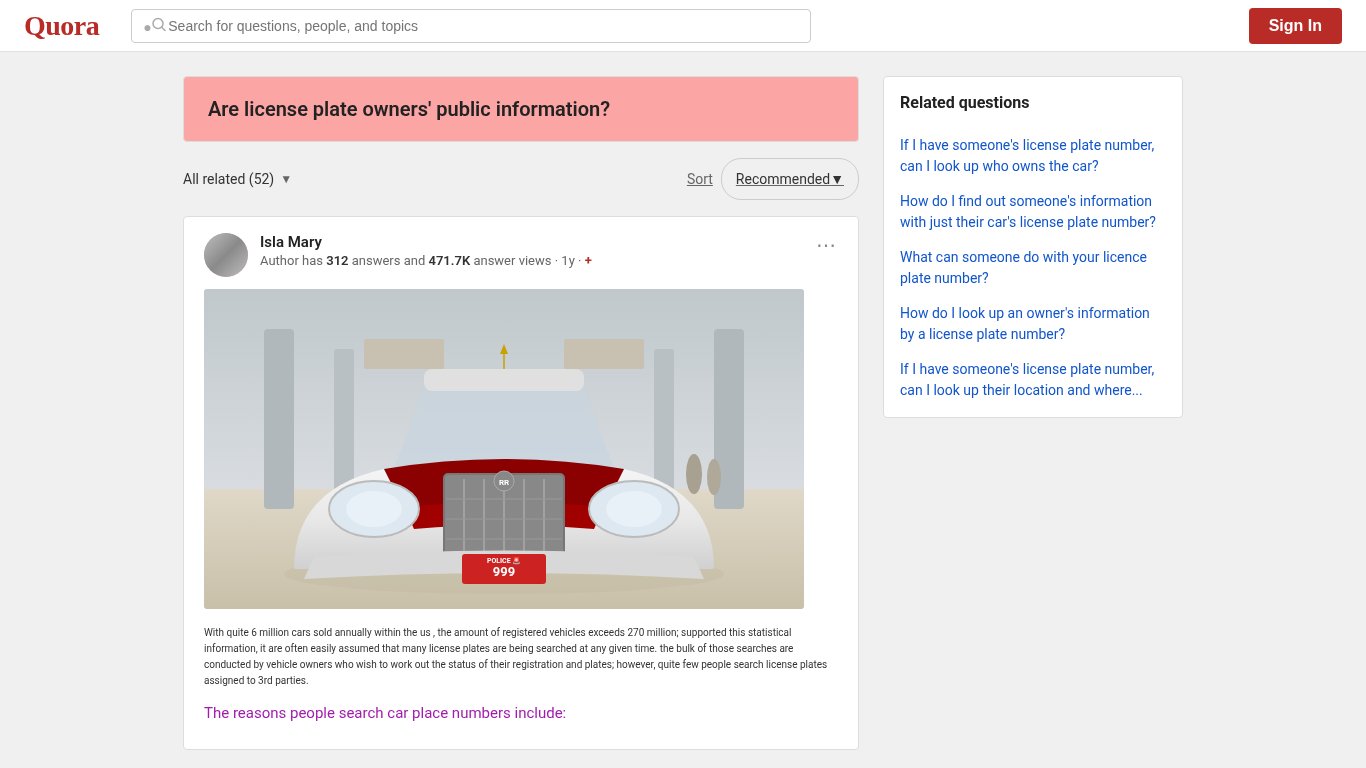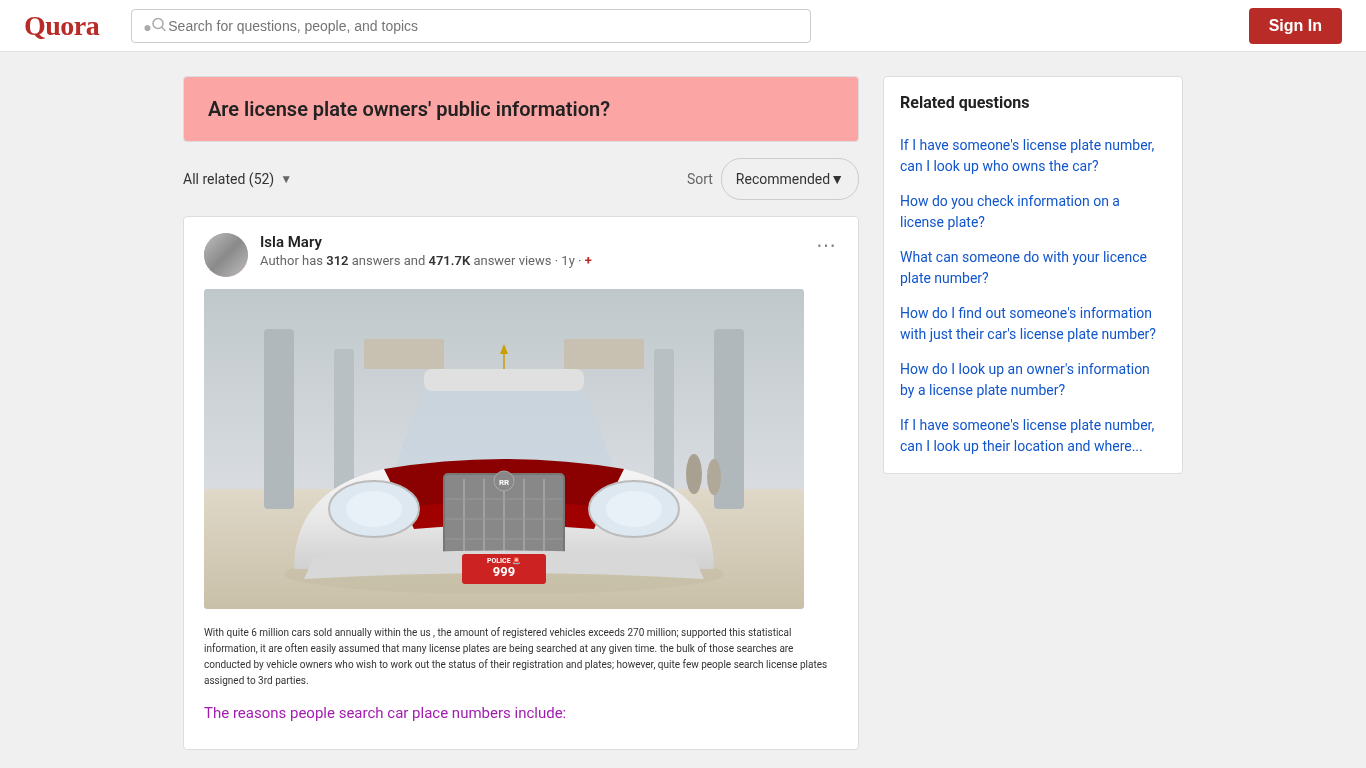--- a/index.html
+++ b/index.html
@@ -124,20 +124,21 @@
       font-size: 12px;
       color: #666;
     }
 
     #sort-area {
       display: flex;
       align-items: center;
       gap: 8px;
       font-size: 14px;
       color: #666;
+      text-decoration: underline;
     }
 
     #sort-dropdown {
       display: flex;
       align-items: center;
       border: 1px solid #ccc;
       border-radius: 20px;
       padding: 12px 14px;
       cursor: pointer;
       font-size: 14px;
@@ -442,21 +443,20 @@
       <p id="answer-text">With quite 6 million cars sold annually within the us , the amount of registered vehicles exceeds 270 million; supported this statistical information, it are often easily assumed that many license plates are being searched at any given time. the bulk of those searches are conducted by vehicle owners who wish to work out the status of their registration and plates; however, quite few people search license plates assigned to 3rd parties.</p>
       <p id="answer-text-2">The reasons people search car place numbers include:</p>
 
     </div>
   </div>
 
   <div id="sidebar">
     <div id="related-box">
       <div id="related-title">Related questions</div>
       <a class="related-link">If I have someone's license plate number, can I look up who owns the car?</a>
-      <a class="related-link">How do you check information on a license plate?</a>
+      <a class="related-link">How do I find out someone's information with just their car's license plate number?</a>
       <a class="related-link">What can someone do with your licence plate number?</a>
-      <a class="related-link">How do I find out someone's information with just their car's license plate number?</a>
       <a class="related-link">How do I look up an owner's information by a license plate number?</a>
       <a class="related-link">If I have someone's license plate number, can I look up their location and where...</a>
     </div>
   </div>
 
 </div>
 
 </body></html>

